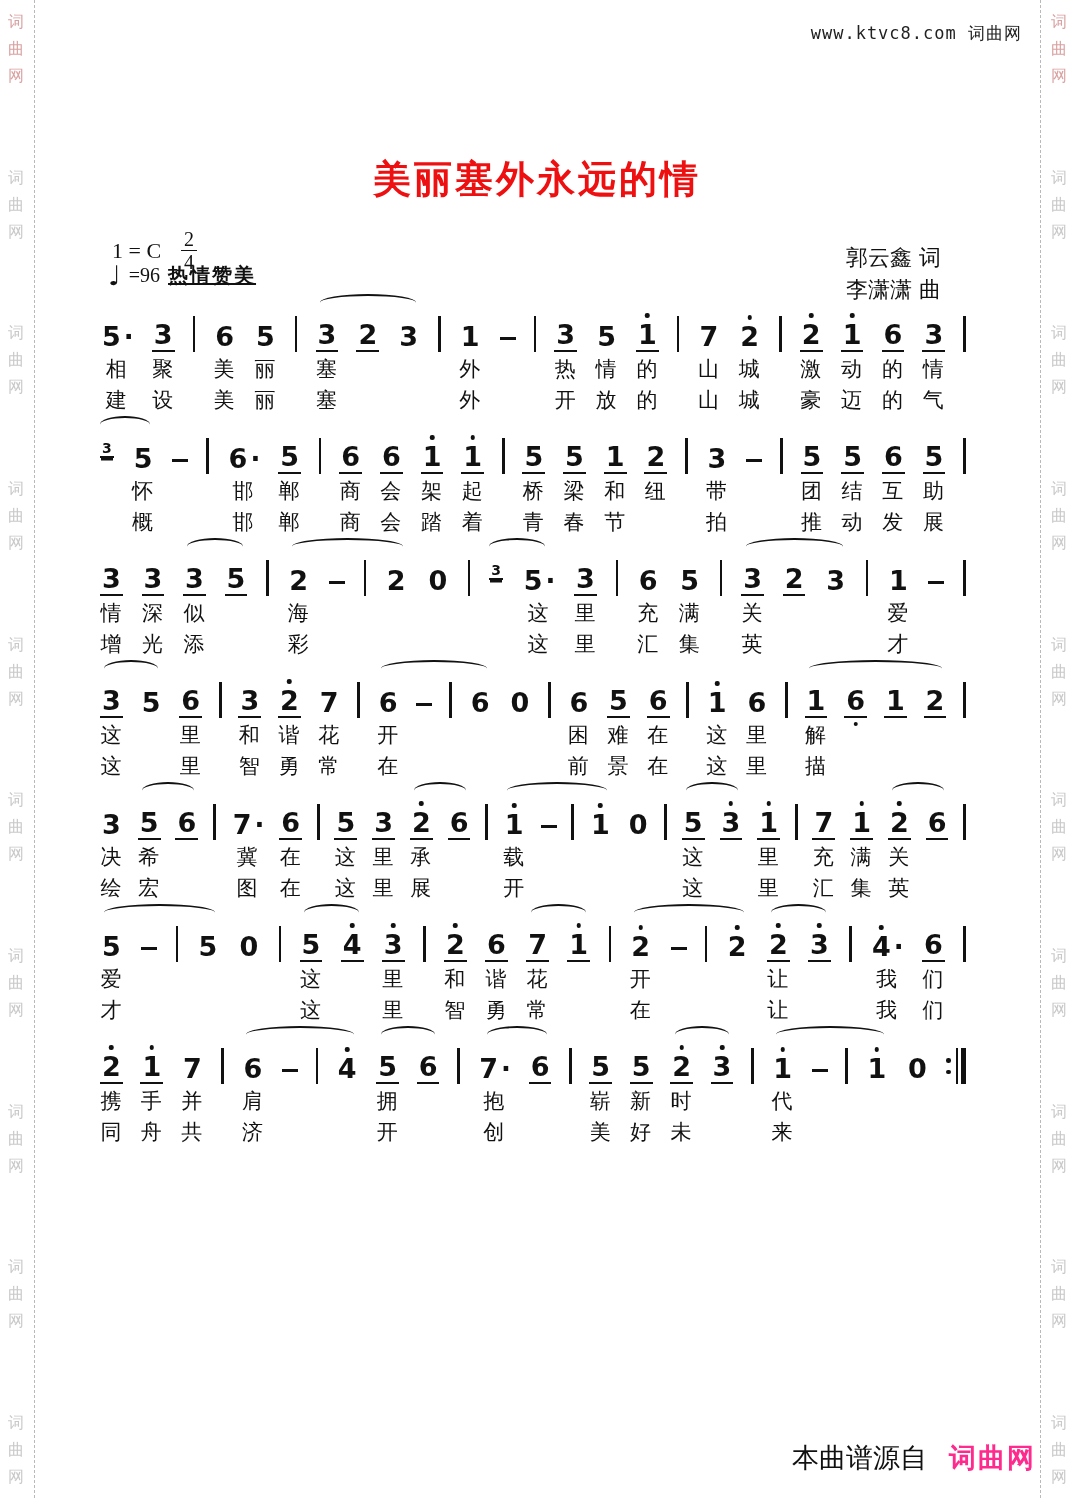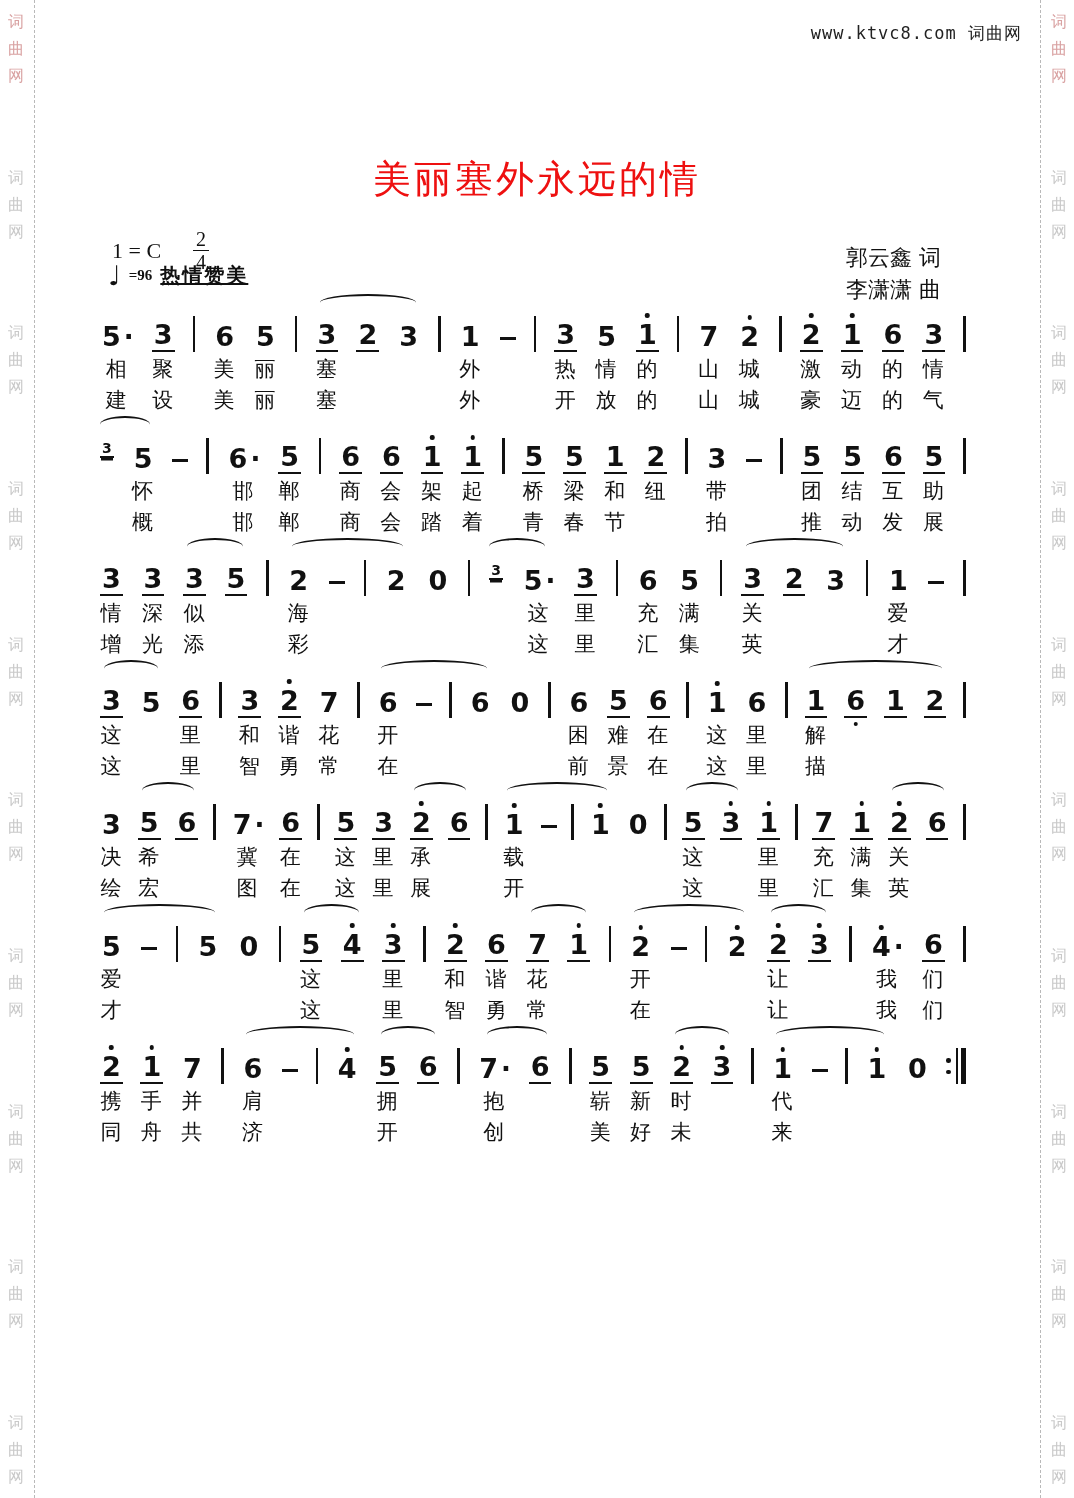--- a/index.html
+++ b/index.html
@@ -13,29 +13,29 @@
       justify-content:space-between;align-items:center;}
   .wm.left{left:3px;} .wm.right{left:1046px;}
   .wm-unit{display:flex;flex-direction:column;align-items:center;font-size:16px;line-height:27px;
       color:var(--wm-gray,#c9c9c9);}
   .wm-unit.wm-top{color:var(--wm-red,#d9a2a2);}
   
   .site-url{position:absolute;top:22px;right:52px;font-family:"DejaVu Sans Mono",monospace;
       font-size:17px;letter-spacing:1px;color:#222;}
   
   .title{position:absolute;top:154px;left:0;right:0;text-align:center;font-size:38px;
-      font-weight:normal;letter-spacing:3px;color:var(--title-color,#ee1010);}
+      font-weight:bold;letter-spacing:3px;color:var(--title-color,#ee1010);}
   
   .keyrow{position:absolute;left:112px;top:228px;font-family:"Liberation Serif","DejaVu Serif",serif;
-      font-size:22px;display:flex;align-items:center;gap:32px;}
+      font-size:22px;display:flex;align-items:center;gap:20px;}
   .frac{display:inline-flex;flex-direction:column;align-items:center;font-size:20px;line-height:22px;}
   .frac .num{border-bottom:1.5px solid #111;padding:0 3px;}
   .temporow{position:absolute;left:108px;top:262px;display:flex;align-items:center;gap:8px;}
   .temporow .glyph{font-size:27px;line-height:27px;}
-  .temporow .bpm{font-family:"Liberation Serif","DejaVu Serif",serif;font-size:15px;font-weight:bold;}
+  .temporow .bpm{font-family:"Liberation Serif","DejaVu Serif",serif;font-size:20px;}
   .temporow .mood{font-weight:bold;font-size:20px;letter-spacing:2px;text-decoration:underline;}
   
   .credits{position:absolute;right:133px;top:242px;text-align:center;font-size:22px;line-height:32px;}
   
   #score{position:absolute;left:100px;top:292px;width:866px;}
   .system{position:relative;height:122px;display:flex;justify-content:space-between;
       align-items:flex-start;padding-top:18px;box-sizing:border-box;}
   .col{display:flex;flex-direction:column;align-items:center;}
   .nbox{height:42px;display:flex;align-items:flex-end;justify-content:center;position:relative;}
   .n{position:relative;font-weight:bold;font-size:27px;line-height:30px;padding:0 2px;
@@ -2203,13 +2203,17 @@
           </div>
         </div>
         <div class="arc" style="left: 145.914px; width: 108.266px;"></div>
         <div class="arc" style="left: 280.633px; width: 54.4531px;"></div>
         <div class="arc" style="left: 387.141px; width: 59.8984px;"></div>
         <div class="arc" style="left: 574.555px; width: 54.4531px;"></div>
         <div class="arc" style="left: 675.617px; width: 108.266px;"></div>
       </div>
     </div>
 
+  <div class="footer">
+    <span>本曲谱源自</span>
+    <span class="brand">词曲网</span>
+  </div>
 </div>
 
 </body></html>

